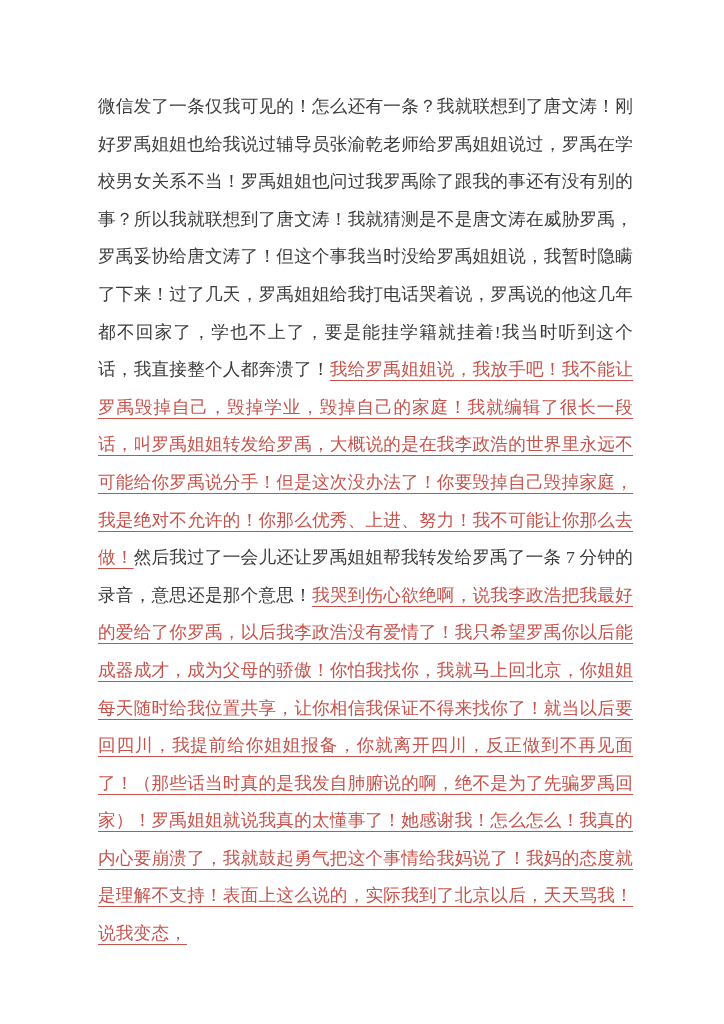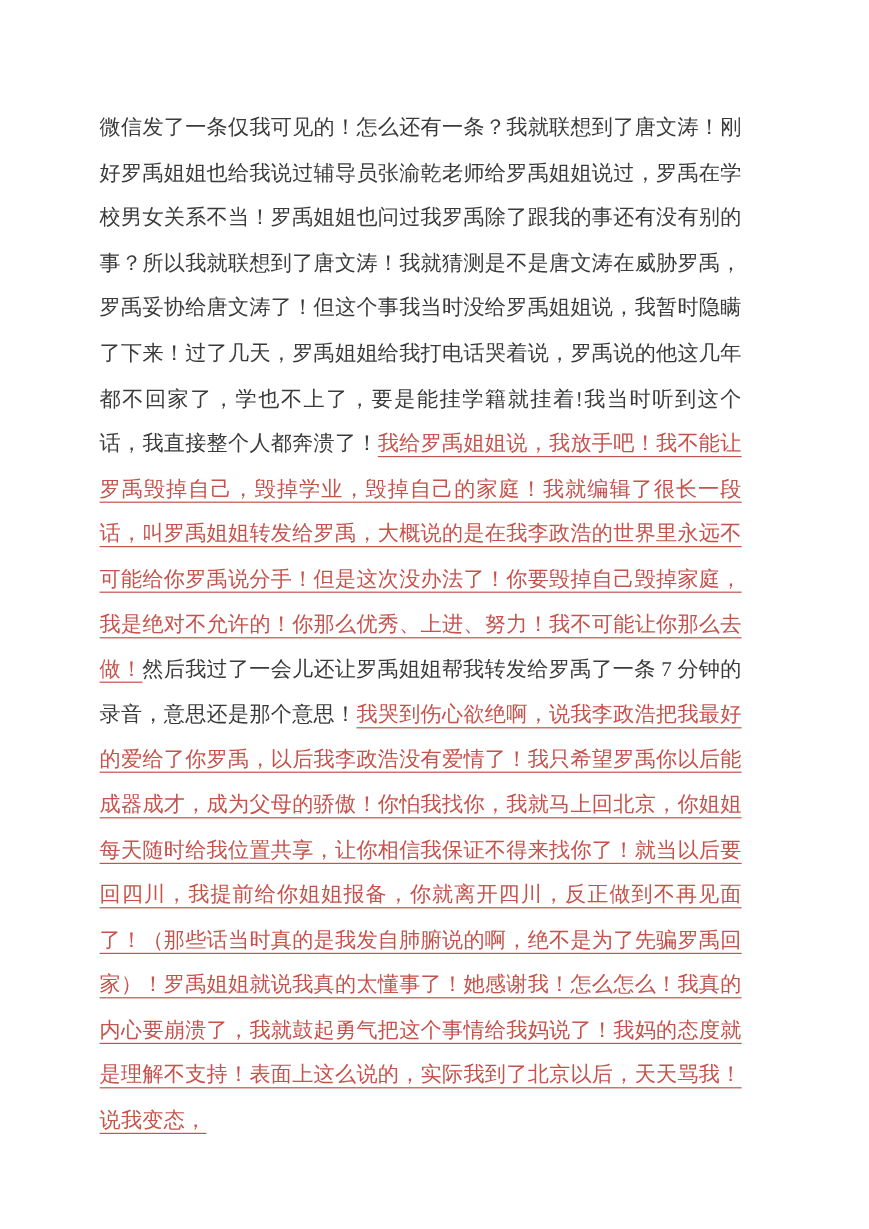--- a/index.html
+++ b/index.html
@@ -14,21 +14,21 @@
   .page {
     position: relative;
     width: 724px;
     height: 1024px;
     background: var(--page-bg, #ffffff);
     font-family: "Liberation Serif", "DejaVu Serif", serif;
   }
 
   .content {
     position: absolute;
-    left: 83px;
+    left: 98px;
     top: 88px;
     width: 535px;
     font-size: 17.6px;
     line-height: 37.6px;
     color: var(--ink, #3a3a3a);
     text-align: justify;
     text-justify: inter-character;
     letter-spacing: 0.2px;
     word-break: break-all;
   }

